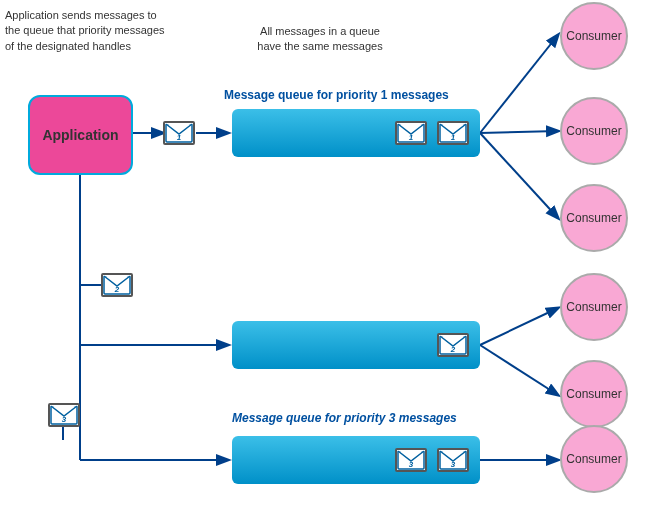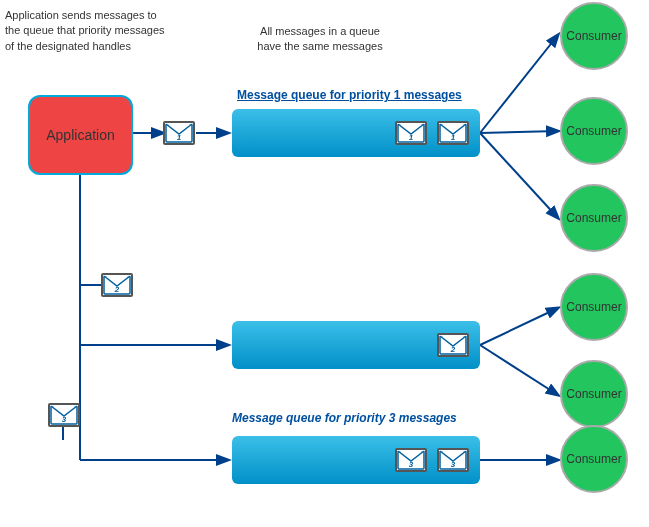--- a/index.html
+++ b/index.html
@@ -43,26 +43,26 @@
 
     
     .app-box {
       position: absolute;
       top: 95px;
       left: 28px;
       width: 105px;
       height: 80px;
       border: 2.5px solid #00aadd;
       border-radius: 12px;
-      background: #ef4444;
+      background: #ec4899;
       display: flex;
       align-items: center;
       justify-content: center;
       font-size: 14px;
-      font-weight: 400;
+      font-weight: 700;
       color: #333;
     }
 
     
     .queue-bar {
       position: absolute;
       height: 48px;
       border-radius: 6px;
       background: linear-gradient(to bottom, #3bbfe8, #0090c8);
       display: flex;
@@ -78,21 +78,21 @@
       color: #0050a0;
     }
 
     
     .consumer-circle {
       position: absolute;
       width: 68px;
       height: 68px;
       border-radius: 50%;
       border: 2px solid #aaa;
-      background: #22c55e;
+      background: #f9a8d4;
       display: flex;
       align-items: center;
       justify-content: center;
       font-size: 12px;
       color: #333;
     }
 
     
     .msg-icon {
       display: inline-flex;
@@ -191,21 +191,21 @@
   <div style="position:absolute; top:121px; left:160px; display:flex; align-items:center;">
     <div class="msg-icon">
       <svg width="28" height="20" viewBox="0 0 28 20">
         <rect x="1" y="1" width="26" height="18" rx="1" fill="white" stroke="#0060a0" stroke-width="1.5"></rect>
         <polyline points="1,1 14,11 27,1" fill="none" stroke="#0060a0" stroke-width="1.5"></polyline>
         <text x="14" y="17" text-anchor="middle" font-size="8" font-weight="bold" fill="#0060a0" font-style="italic">1</text>
       </svg>
     </div>
   </div>
 
-  <div class="queue-label" style="top:88px; left:237px;text-decoration:underline;">
+  <div class="queue-label" style="top:88px; left:224px;">
     <span>Message queue for priority 1 messages</span>
   </div>
 
   <div class="queue-bar" style="top:109px; left:232px; width:248px;">
     <div class="queue-icons">
       <div class="msg-icon">
         <svg width="28" height="20" viewBox="0 0 28 20">
           <rect x="1" y="1" width="26" height="18" rx="1" fill="white" stroke="#0060a0" stroke-width="1.5"></rect>
           <polyline points="1,1 14,11 27,1" fill="none" stroke="#0060a0" stroke-width="1.5"></polyline>
           <text x="14" y="17" text-anchor="middle" font-size="8" font-weight="bold" fill="#0060a0" font-style="italic">1</text>

